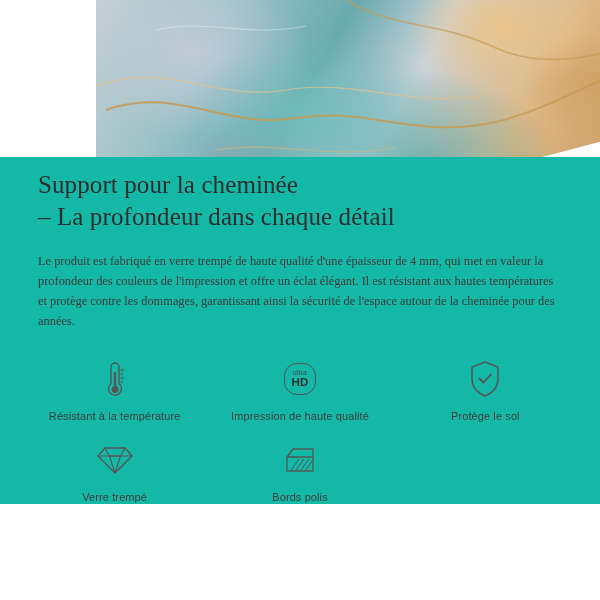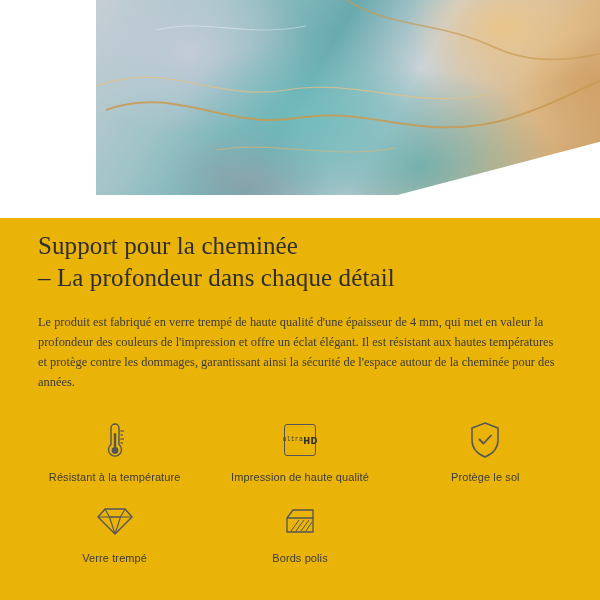--- a/index.html
+++ b/index.html
@@ -9,22 +9,22 @@
   body {
     width: 600px;
     height: 600px;
     background: #ffffff;
     font-family: "Liberation Sans", sans-serif;
     overflow: hidden;
   }
   .page {
     position: relative;
     width: 600px;
-    height: 600px;
-    background: #eab308;
+    height: 504px;
+    background: #14b8a6;
     display: flex;
     flex-direction: column;
   }
 
   
   .hero {
     position: relative;
     width: 600px;
     height: 218px;
     overflow: hidden;
@@ -140,27 +140,26 @@
   .feature-label {
     font-size: 11px;
     color: #3d3d3d;
     line-height: 1.3;
     letter-spacing: 0.1px;
   }
   .hd-badge {
     width: 30px;
     height: 30px;
     border: 1.4px solid #555;
-    border-radius: 3px;
-    display: flex;
-    flex-direction: row;
+    border-radius: 13px;
+    display: flex;
+    flex-direction: column;
     align-items: center;
     justify-content: center;
     line-height: 1;
-    font-family: Liberation Mono, monospace;
   }
   .hd-badge .ultra {
     font-size: 6.6px;
     color: #444;
     letter-spacing: 0.2px;
   }
   .hd-badge .hd {
     font-size: 11.5px;
     font-weight: bold;
     color: #2f2f2f;

